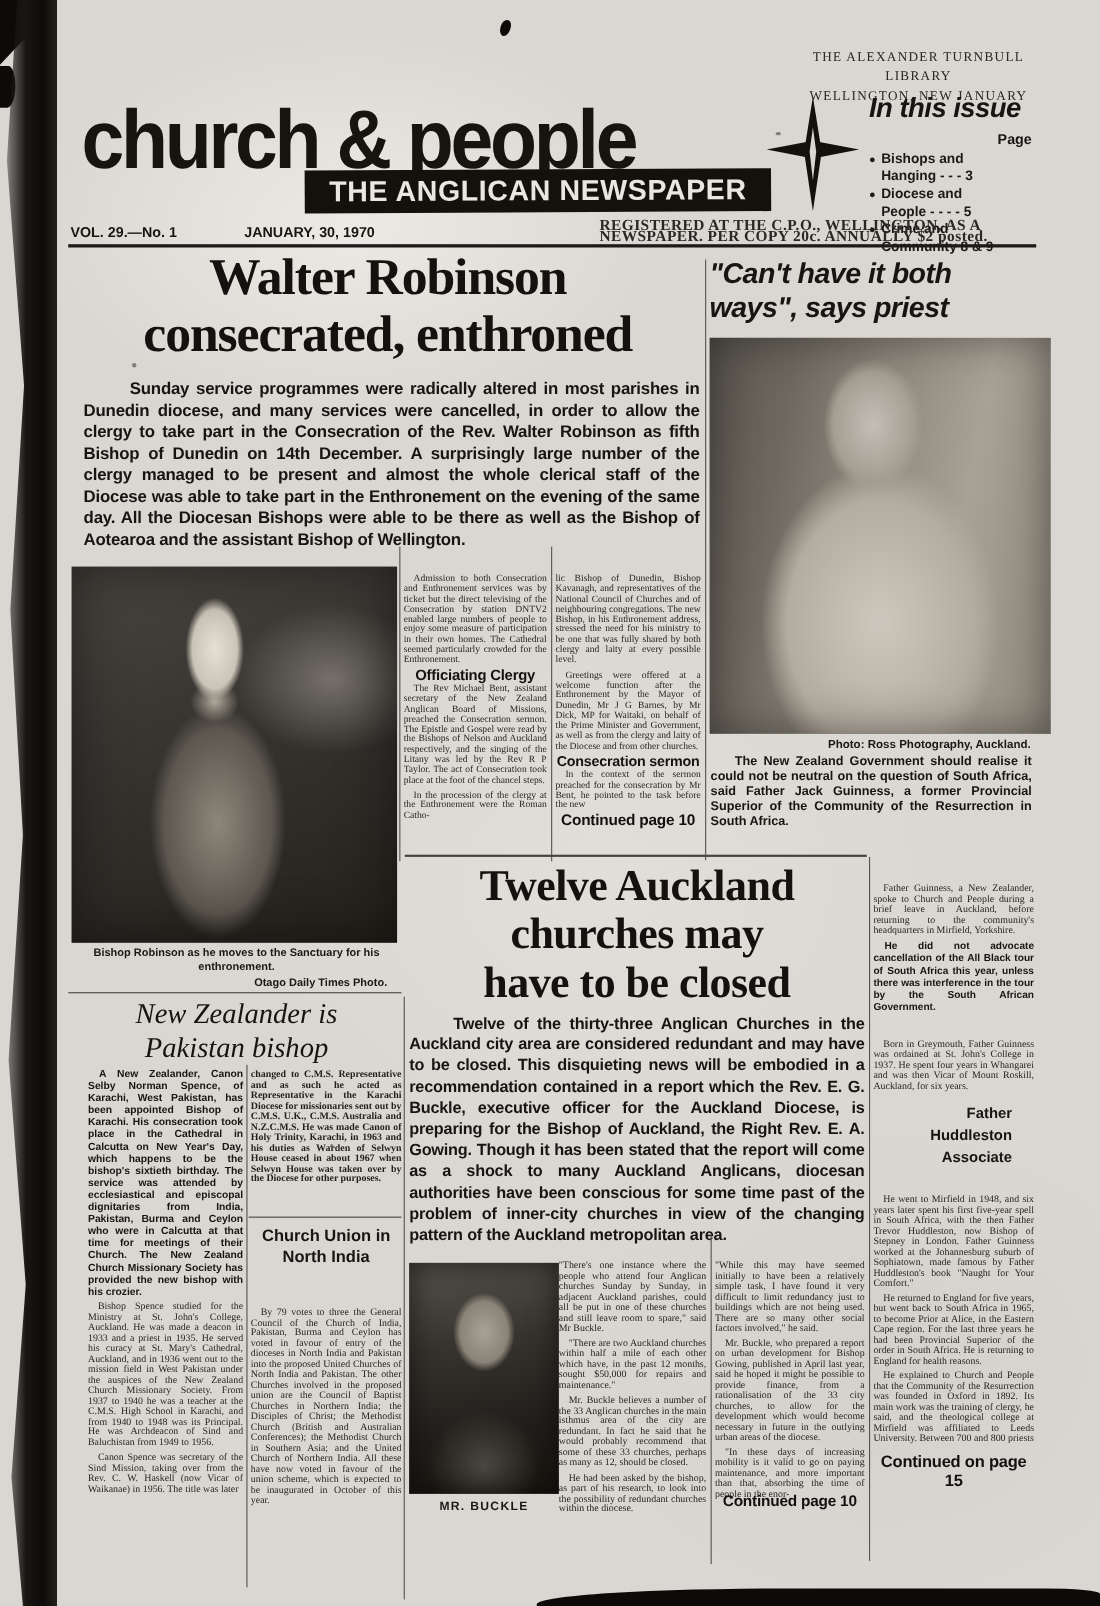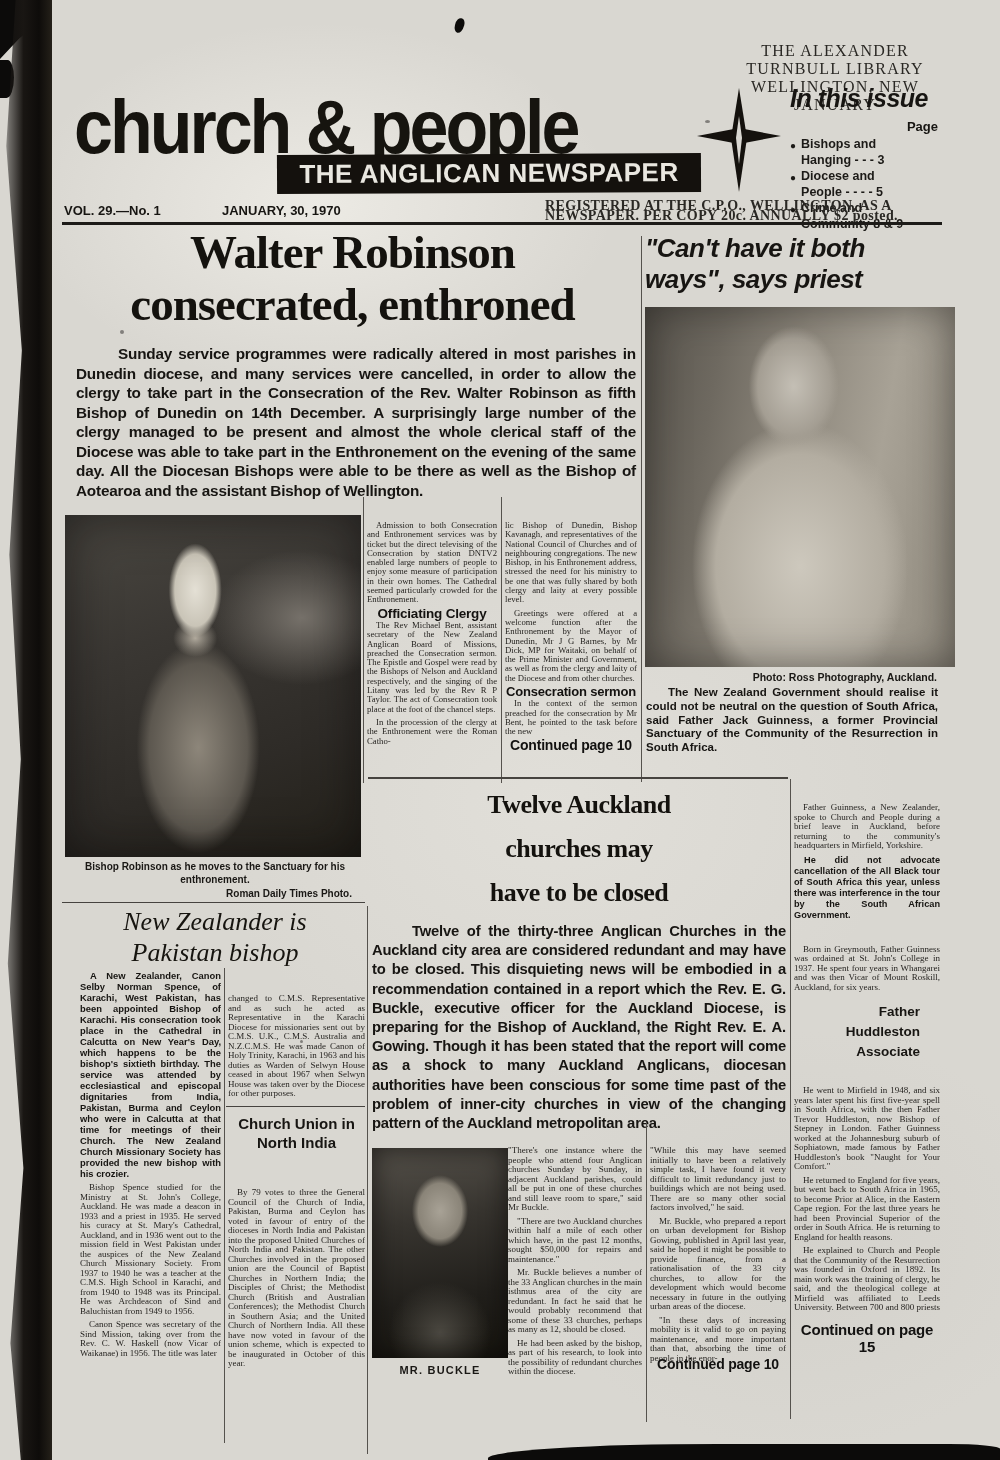--- a/index.html
+++ b/index.html
@@ -38,21 +38,21 @@
 
   <div class="artifact" style="left:0;top:0;width:48px;height:62px;clip-path:polygon(0 0,100% 0,78% 38%,40% 62%,0 95%);"></div>
   <div class="artifact" style="left:0;top:60px;width:14px;height:38px;border-radius:0 60% 70% 0;"></div>
   <div class="artifact" style="left:455px;top:18px;width:9px;height:15px;border-radius:50% 40% 55% 45%;transform:rotate(14deg);"></div>
   <div id="edge-strip"></div>
   <div class="artifact" style="left:488px;top:1444px;width:512px;height:16px;border-radius:45% 10% 0 0 / 90% 30% 0 0;"></div>
   <div class="dust" style="left:120px;top:330px;width:4px;height:4px;"></div>
   <div class="dust" style="left:705px;top:120px;width:5px;height:3px;"></div>
   <div class="dust" style="left:300px;top:1040px;width:3px;height:3px;"></div>
 
-  <div class="abs" style="left:720px;top:42px;width:230px;text-align:center;font-size:16px;letter-spacing:1.2px;line-height:18px;color:#2a2824;">
+  <div class="abs" style="left:720px;top:42px;width:230px;text-align:center;font-size:12px;letter-spacing:1.2px;line-height:18px;color:#2a2824;">
     <div>THE ALEXANDER TURNBULL LIBRARY</div>
     <div>WELLINGTON, NEW JANUARY</div>
   </div>
 
   <div class="abs" id="mast-title">church &amp; people</div>
   <svg class="abs" style="left:693px;top:86px;" width="92" height="108" viewBox="0 0 92 108">
     <path d="M46 2 L54 52 L46 106 L38 52 Z" fill="#14110d"></path>
     <path d="M4 50 L46 42 L88 50 L46 58 Z" fill="#14110d"></path>
     <path d="M46 30 L49 52 L46 78 L43 52 Z" fill="#d9d7d1"></path>
   </svg>
@@ -96,33 +96,33 @@
     <div>ways", says priest</div>
   </div>
   <div class="photo" style="left:645px;top:307px;width:310px;height:360px;
     background:
       radial-gradient(ellipse 60px 80px at 48% 22%, #c4bfb5 0%, #a49e93 60%, rgba(0,0,0,0) 75%),
       radial-gradient(ellipse 30px 12px at 48% 24%, #2e2b27 0%, rgba(0,0,0,0) 80%),
       radial-gradient(ellipse 120px 160px at 50% 72%, #cdc8bd 0%, #b3ada1 70%, rgba(0,0,0,0) 90%),
       linear-gradient(100deg, #57534c 0%, #6e6960 22%, #8d877c 45%, #a8a296 70%, #8f897d 100%);
     box-shadow:inset 0 0 40px rgba(20,18,15,.5);"></div>
   <div class="abs cap" style="left:645px;top:671px;width:292px;text-align:right;font-size:10.5px;">Photo: Ross Photography, Auckland.</div>
-  <div class="abs sansbold" style="left:646px;top:686px;width:292px;font-size:11.5px;line-height:13.8px;text-align:justify;text-indent:22px;">The New Zealand Government should realise it could not be neutral on the question of South Africa, said Father Jack Guinness, a former Provincial Sanctuary of the Community of the Resurrection in South Africa.</div>
+  <div class="abs sansbold" style="left:646px;top:686px;width:292px;font-size:11.5px;line-height:13.8px;text-align:justify;text-indent:22px;">The New Zealand Government should realise it could not be neutral on the question of South Africa, said Father Jack Guinness, a former Provincial Superior of the Community of the Resurrection in South Africa.</div>
 
   <div class="photo" style="left:65px;top:515px;width:296px;height:342px;
     background:
       radial-gradient(ellipse 34px 60px at 44% 22%, #e4e0d5 0%, #c9c4b7 60%, rgba(0,0,0,0) 78%),
       radial-gradient(ellipse 26px 22px at 44% 36%, #b0a99c 0%, rgba(0,0,0,0) 85%),
       radial-gradient(ellipse 70px 120px at 45% 68%, #8d867a 0%, #5c574f 70%, rgba(0,0,0,0) 88%),
       radial-gradient(ellipse 120px 90px at 80% 30%, #76716a 0%, rgba(0,0,0,0) 75%),
       linear-gradient(160deg, #4a4741 0%, #3a3733 35%, #2e2b27 70%, #232019 100%);
     box-shadow:inset 0 0 50px rgba(10,9,8,.6);"></div>
   <div class="abs cap" style="left:72px;top:861px;width:286px;text-align:center;font-size:10px;line-height:12.5px;">
     <div>Bishop Robinson as he moves to the Sanctuary for his enthronement.</div>
-    <div style="text-align:right;padding-right:6px;margin-top:2px;">Roman Daily Times Photo.</div>
+    <div style="text-align:right;padding-right:6px;margin-top:2px;">Otago Daily Times Photo.</div>
   </div>
 
   <div class="abs serifbody" style="left:367px;top:497px;width:130px;font-size:8.7px;line-height:9.3px;">
     <p>Admission to both Consecration and Enthronement services was by ticket but the direct televising of the Consecration by station DNTV2 enabled large numbers of people to enjoy some measure of participation in their own homes. The Cathedral seemed particularly crowded for the Enthronement.</p>
     <div class="colhead">Officiating Clergy</div>
     <p>The Rev Michael Bent, assistant secretary of the New Zealand Anglican Board of Missions, preached the Consecration sermon. The Epistle and Gospel were read by the Bishops of Nelson and Auckland respectively, and the singing of the Litany was led by the Rev R P Taylor. The act of Consecration took place at the foot of the chancel steps.</p>
     <p>In the procession of the clergy at the Enthronement were the Roman Catho-</p>
   </div>
   <div class="abs serifbody" style="left:505px;top:497px;width:132px;font-size:8.7px;line-height:9.3px;">
     <p class="noind">lic Bishop of Dunedin, Bishop Kavanagh, and representatives of the National Council of Churches and of neighbouring congregations. The new Bishop, in his Enthronement address, stressed the need for his ministry to be one that was fully shared by both clergy and laity at every possible level.</p>
@@ -141,34 +141,34 @@
     <div>New Zealander is</div>
     <div>Pakistan bishop</div>
   </div>
   <div class="abs" style="left:80px;top:970px;width:141px;">
     <div class="sansbold" style="font-size:9.4px;line-height:11px;text-align:justify;text-indent:10px;">A New Zealander, Canon Selby Norman Spence, of Karachi, West Pakistan, has been appointed Bishop of Karachi.  His consecration took place in the Cathedral in Calcutta on New Year's Day, which happens to be the bishop's sixtieth birthday.  The service was attended by ecclesiastical and episcopal dignitaries from India, Pakistan, Burma and Ceylon who were in Calcutta at that time for meetings of their Church.  The New Zealand Church Missionary Society has provided the new bishop with his crozier.</div>
     <div class="serifbody" style="margin-top:4px;">
       <p>Bishop Spence studied for the Ministry at St. John's College, Auckland. He was made a deacon in 1933 and a priest in 1935. He served his curacy at St. Mary's Cathedral, Auckland, and in 1936 went out to the mission field in West Pakistan under the auspices of the New Zealand Church Missionary Society. From 1937 to 1940 he was a teacher at the C.M.S. High School in Karachi, and from 1940 to 1948 was its Principal. He was Archdeacon of Sind and Baluchistan from 1949 to 1956.</p>
       <p>Canon Spence was secretary of the Sind Mission, taking over from the Rev. C. W. Haskell (now Vicar of Waikanae) in 1956.  The title was later</p>
     </div>
   </div>
-  <div class="abs serifbody" style="left:228px;top:970px;width:137px;">
+  <div class="abs serifbody" style="left:228px;top:948px;width:137px;font-weight:bold;">
     <p class="noind">changed to C.M.S. Representative and as such he acted as Representative in the Karachi Diocese for missionaries sent out by C.M.S. U.K., C.M.S. Australia and N.Z.C.M.S.  He was made Canon of Holy Trinity, Karachi, in 1963 and his duties as Warden of Selwyn House ceased in about 1967 when Selwyn House was taken over by the Diocese for other purposes.</p>
   </div>
   <div class="vrule" style="left:224px;top:968px;height:475px;"></div>
 
   <div class="hrule" style="left:226px;top:1106px;width:139px;"></div>
   <div class="abs sansbold" style="left:228px;top:1114px;width:137px;text-align:center;font-size:15px;line-height:19px;">Church Union in North India</div>
   <div class="abs serifbody" style="left:228px;top:1164px;width:137px;">
     <p>By 79 votes to three the General Council of the Church of India, Pakistan, Burma and Ceylon has voted in favour of entry of the dioceses in North India and Pakistan into the proposed United Churches of North India and Pakistan. The other Churches involved in the proposed union are the Council of Baptist Churches in Northern India; the Disciples of Christ; the Methodist Church (British and Australian Conferences); the Methodist Church in Southern Asia; and the United Church of Northern India. All these have now voted in favour of the union scheme, which is expected to be inaugurated in October of this year.</p>
   </div>
 
   <div class="vrule" style="left:367px;top:906px;height:548px;"></div>
   <div class="hrule" style="left:368px;top:777px;width:420px;height:2px;"></div>
-  <div class="abs" style="left:370px;top:783px;width:418px;text-align:center;font-weight:bold;font-size:26px;line-height:44px;letter-spacing:-.5px;color:#14120e;">
+  <div class="abs" style="left:370px;top:783px;width:418px;text-align:center;font-weight:bold;font-size:40px;line-height:44px;letter-spacing:-.5px;color:#14120e;">
     <div>Twelve Auckland</div>
     <div>churches may</div>
     <div>have to be closed</div>
   </div>
   <div class="abs sansbold" style="left:372px;top:922px;width:414px;font-size:14.8px;line-height:19.2px;text-align:justify;text-indent:40px;letter-spacing:-.2px;">Twelve of the thirty-three Anglican Churches in the Auckland city area are considered redundant and may have to be closed.  This disquieting news will be embodied in a recommendation contained in a report which the Rev. E. G. Buckle, executive officer for the Auckland Diocese, is preparing for the Bishop of Auckland, the Right Rev. E. A. Gowing.  Though it has been stated that the report will come as a shock to many Auckland Anglicans, diocesan authorities have been conscious for some time past of the problem of inner-city churches in view of the changing pattern of the Auckland metropolitan area.</div>
 
   <div class="abs serifbody" style="left:508px;top:1122px;width:134px;">
     <p class="noind">"There's one instance where the people who attend four Anglican churches Sunday by Sunday, in adjacent Auckland parishes, could all be put in one of these churches and still leave room to spare," said Mr Buckle.</p>
     <p>"There are two Auckland churches within half a mile of each other which have, in the past 12 months, sought $50,000 for repairs and maintenance."</p>
     <p>Mr. Buckle believes a number of the 33 Anglican churches in the main isthmus area of the city are redundant. In fact he said that he would probably recommend that some of these 33 churches, perhaps as many as 12, should be closed.</p>

